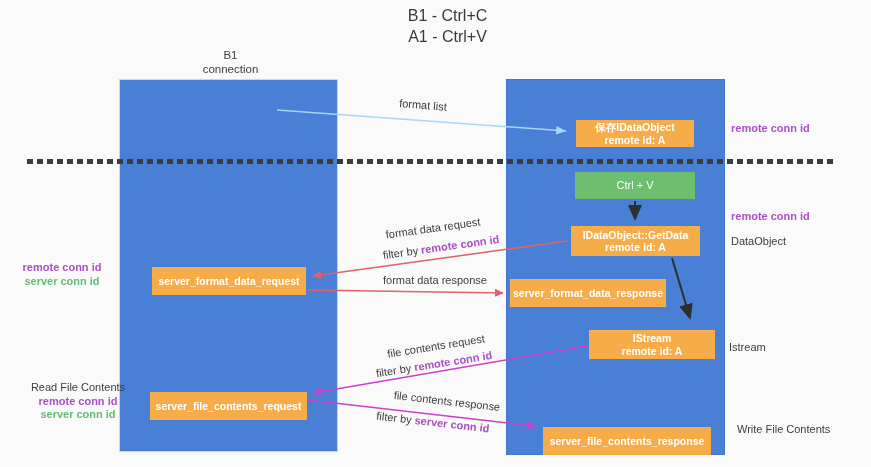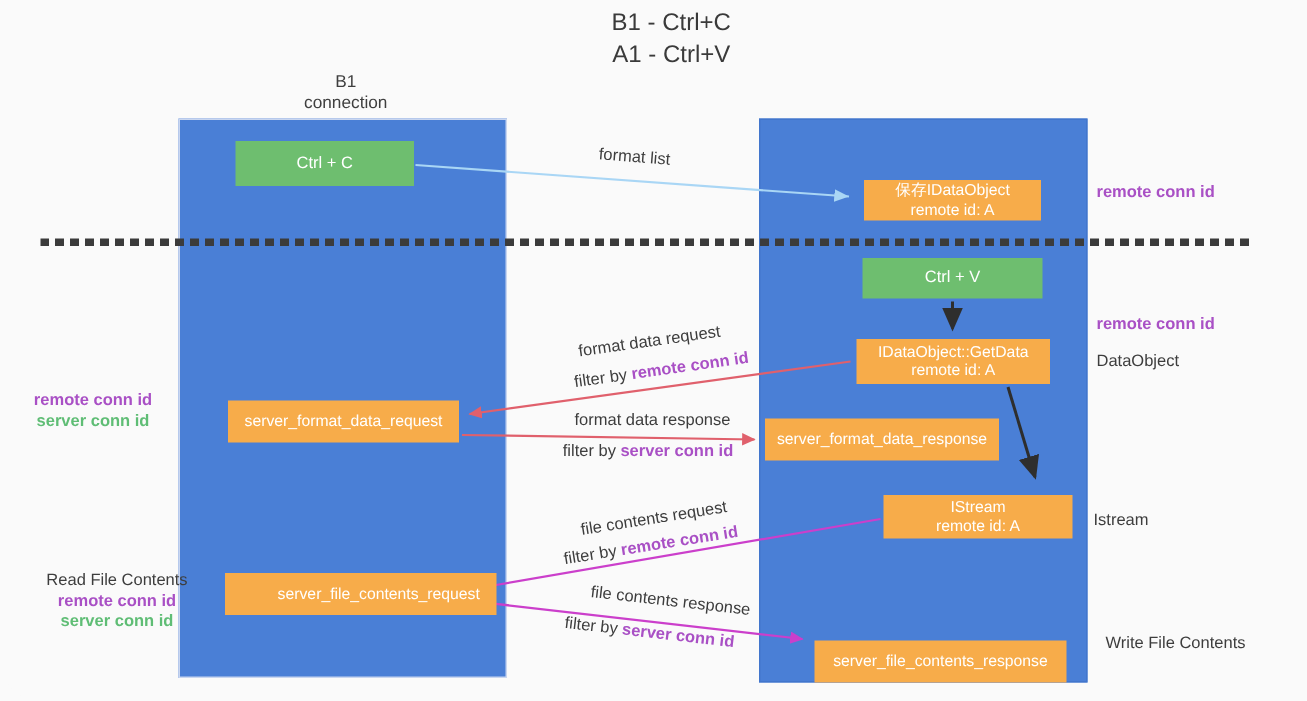--- a/index.html
+++ b/index.html
@@ -6,21 +6,21 @@
   #canvas{position:relative;width:871px;height:467px;background:#fafafa;overflow:hidden;border-radius:27px;}
   .abs{position:absolute;}
   #title{top:5px;left:0;width:100%;text-align:center;transform:translateX(12px);
          font-size:16px;line-height:21px;color:#3a3a3a;}
   .lane-header{top:48px;text-align:center;font-size:11.5px;line-height:14px;color:#3f3f3f;}
   .lane{background:#4A7FD6;}
   #lane-left{left:119px;top:79px;width:217px;height:371px;border:1px solid #c9d6f0;}
   #lane-right{left:506px;top:79px;width:217px;height:374px;border:1px solid #4276cc;}
   .node{display:flex;flex-direction:column;align-items:center;justify-content:center;
         color:#fff;text-align:center;font-size:11px;line-height:13px;}
-  .node.small{font-size:10.5px;line-height:12.5px;}
+  .node.small{font-size:10.5px;line-height:12.5px;font-weight:bold;}
   .green{background:#6EBE6F;}
   .orange{background:#F7AC4A;}
   #dashline{left:27px;top:159px;width:806px;height:5px;
             background:repeating-linear-gradient(to right,#3b3b3b 0 6px,transparent 6px 10px);}
   .overlay{position:absolute;left:0;top:0;pointer-events:none;}
   .lbl{font-size:11px;color:#3d3d3d;text-align:center;white-space:nowrap;}
   .purple{color:#A950C5;font-weight:bold;}
   .greentx{color:#5FBD75;font-weight:bold;}
   .filterby{margin-right:3px;}
   .sideblock{font-size:11px;line-height:13.5px;text-align:center;}
@@ -63,27 +63,24 @@
     </defs>
     <line x1="277" y1="110" x2="566" y2="131" stroke="#A9D6F5" stroke-width="1.4" marker-end="url(#m-blue)"></line>
     <line x1="635" y1="201" x2="635" y2="219" stroke="#2E2E2E" stroke-width="2" marker-end="url(#m-black)"></line>
     <line x1="672" y1="258" x2="690" y2="318" stroke="#2E2E2E" stroke-width="2" marker-end="url(#m-black)"></line>
     <line x1="567" y1="241" x2="313" y2="276" stroke="#E0606C" stroke-width="1.5" marker-end="url(#m-red)"></line>
     <line x1="308" y1="290" x2="503" y2="293" stroke="#E0606C" stroke-width="1.5" marker-end="url(#m-red)"></line>
     <line x1="587" y1="346" x2="313" y2="393" stroke="#CB3FCB" stroke-width="1.5" marker-end="url(#m-mag)"></line>
     <line x1="308" y1="400" x2="535" y2="426" stroke="#CB3FCB" stroke-width="1.5" marker-end="url(#m-mag)"></line>
   </svg>
 
-  <div class="abs node green" style="left:157px;top:94px;width:119px;height:30px;">
-    <div>Ctrl + C</div>
-  </div>
   <div class="abs node small orange" style="left:152px;top:267px;width:154px;height:28px;">
     <div>server_format_data_request</div>
   </div>
-  <div class="abs node small orange" style="left:150px;top:382px;width:157px;height:28px;padding-left:24px;">
+  <div class="abs node small orange" style="left:150px;top:392px;width:157px;height:28px;">
     <div>server_file_contents_request</div>
   </div>
 
   <div class="abs node small orange" style="left:576px;top:120px;width:118px;height:27px;">
     <div>保存IDataObject</div>
     <div>remote id: A</div>
   </div>
   <div class="abs node green" style="left:575px;top:172px;width:120px;height:27px;">
     <div>Ctrl + V</div>
   </div>
@@ -103,23 +100,20 @@
   </div>
 
   <div class="abs lbl" style="left:378px;top:99px;width:90px;transform:rotate(4.5deg);">format list</div>
 
   <div class="abs lbl" style="left:373px;top:222px;width:120px;transform:rotate(-8deg);">format data request</div>
   <div class="abs lbl" style="left:366px;top:241px;width:150px;transform:rotate(-8deg);">
     <span class="filterby">filter by</span><span class="purple">remote conn id</span>
   </div>
 
   <div class="abs lbl" style="left:370px;top:274px;width:130px;">format data response</div>
-  <div class="abs lbl" style="left:357px;top:295px;width:150px;">
-    <span class="filterby">filter by</span><span class="purple">server conn id</span>
-  </div>
 
   <div class="abs lbl" style="left:373px;top:340px;width:126px;transform:rotate(-9deg);">file contents request</div>
   <div class="abs lbl" style="left:359px;top:358px;width:150px;transform:rotate(-9deg);">
     <span class="filterby">filter by</span><span class="purple">remote conn id</span>
   </div>
 
   <div class="abs lbl" style="left:382px;top:395px;width:130px;transform:rotate(6.5deg);">file contents response</div>
   <div class="abs lbl" style="left:357px;top:416px;width:152px;transform:rotate(6.5deg);">
     <span class="filterby">filter by</span><span class="purple">server conn id</span>
   </div>

